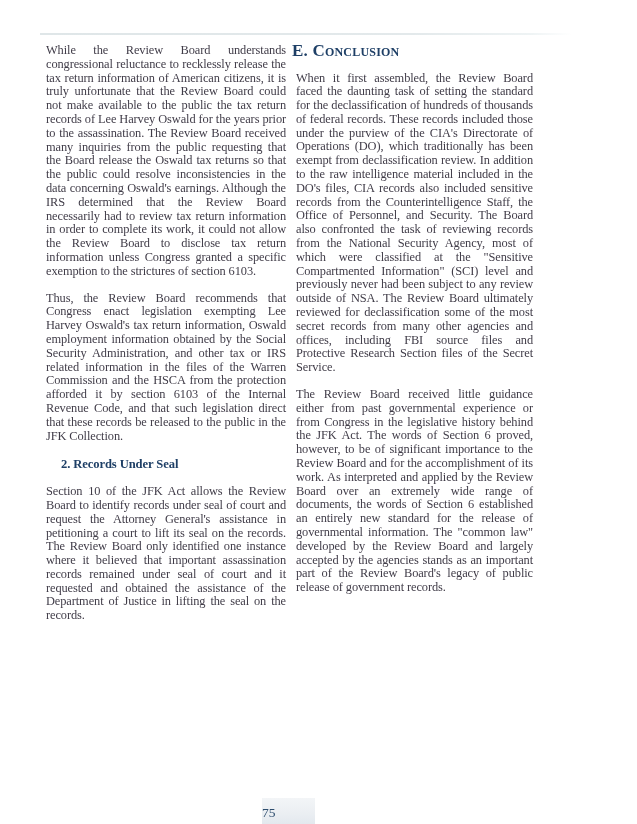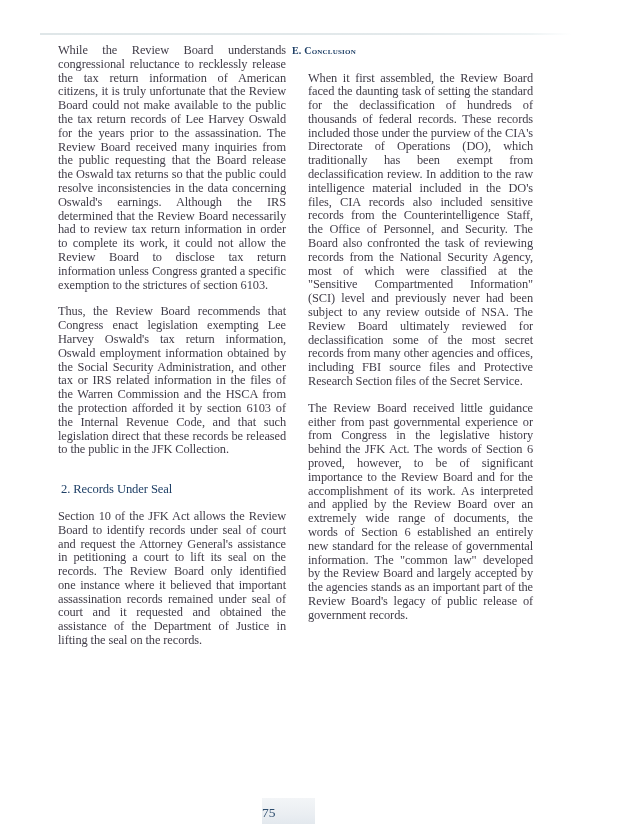--- a/index.html
+++ b/index.html
@@ -28,37 +28,37 @@
     position: absolute;
     top: 44px;
     font-size: 12.4px;
     line-height: 13.8px;
     text-align: justify;
     letter-spacing: -0.1px;
   }
   .col-left  { left: 42px;  width: 244px; }
   .col-right { left: 292px; width: 241px; }
   .para {
-    margin: 0 0 13px 16px;
+    margin: 0 0 13px 4px;
   }
   .subheading {
-    margin: 26px 0 13px 0;
+    margin: 15px 0 13px 0;
     padding-left: 19px;
-    font-weight: normal;
+    font-weight: bold;
     color: #1e3f66;
     text-align: left;
     font-size: 12.6px;
   }
   .section-heading {
     margin: 17px 0 13px 0;
     font-weight: bold;
     font-variant: small-caps;
     color: #1e3f66;
     text-align: left;
-    font-size: 10px;
+    font-size: 17px;
     line-height: 14.5px;
     letter-spacing: 0.2px;
   }
   .section-heading.first {
     margin-top: 0;
   }
   .page-number-badge {
     position: absolute;
     left: 262px;
     top: 798px;

